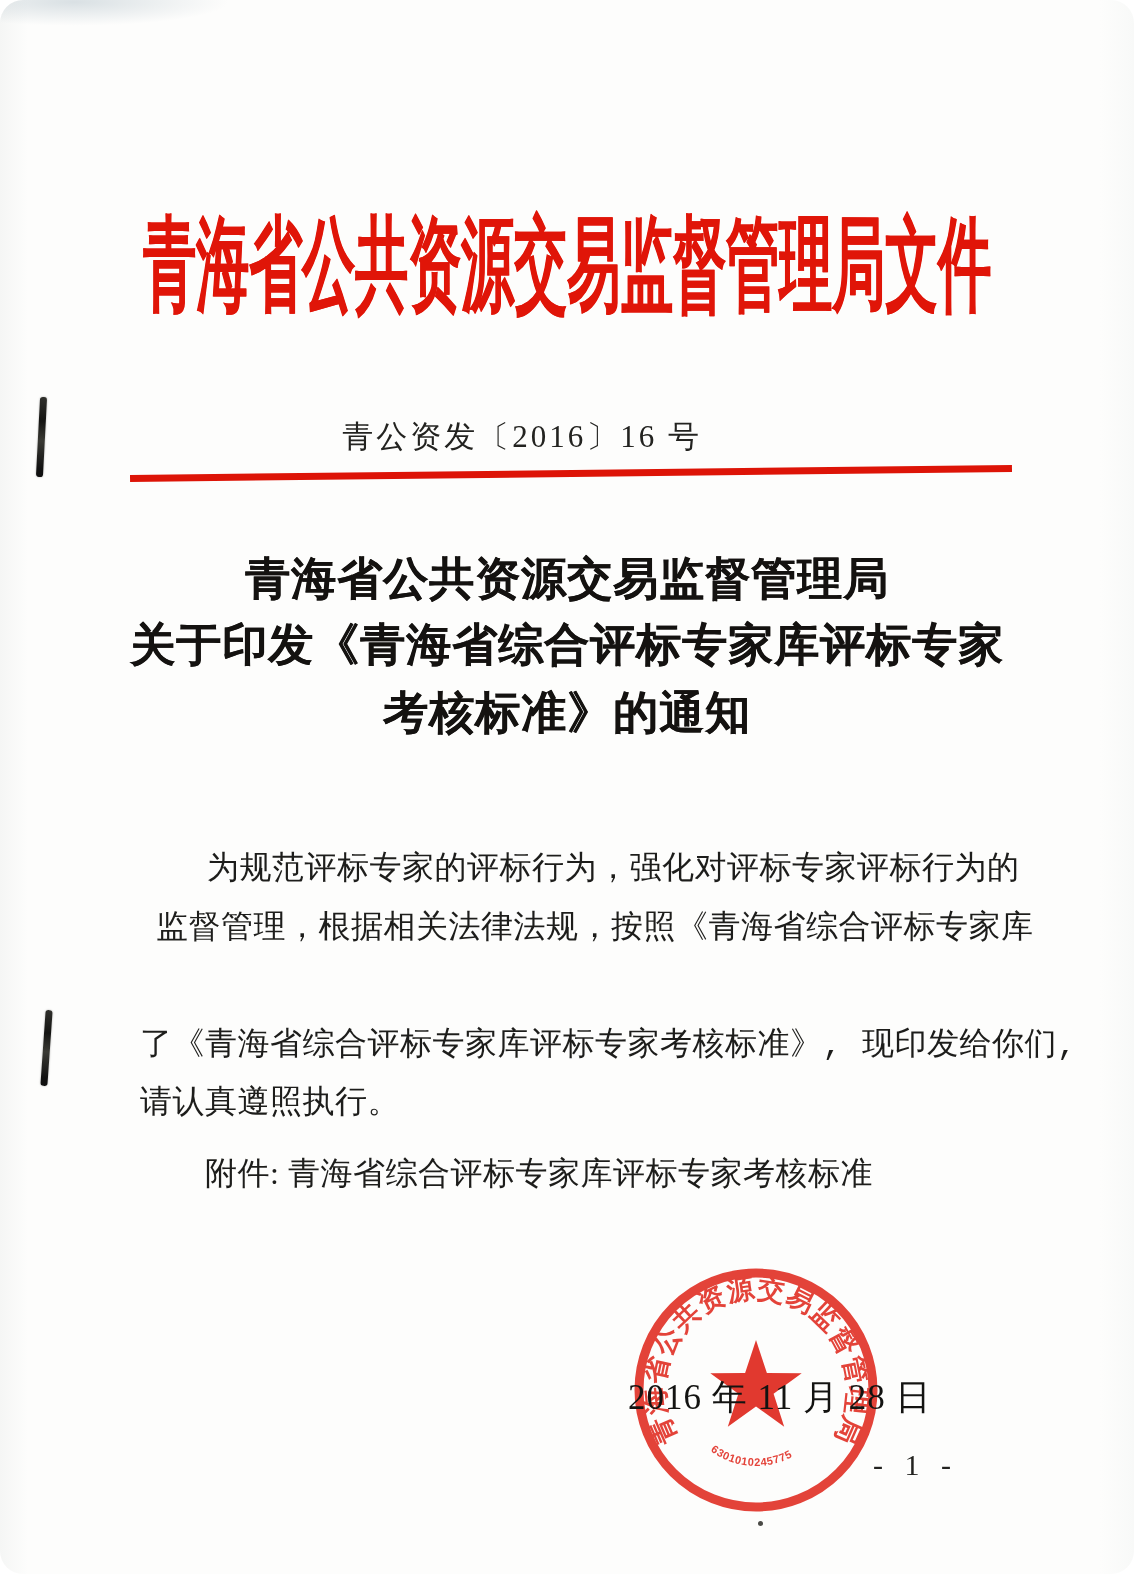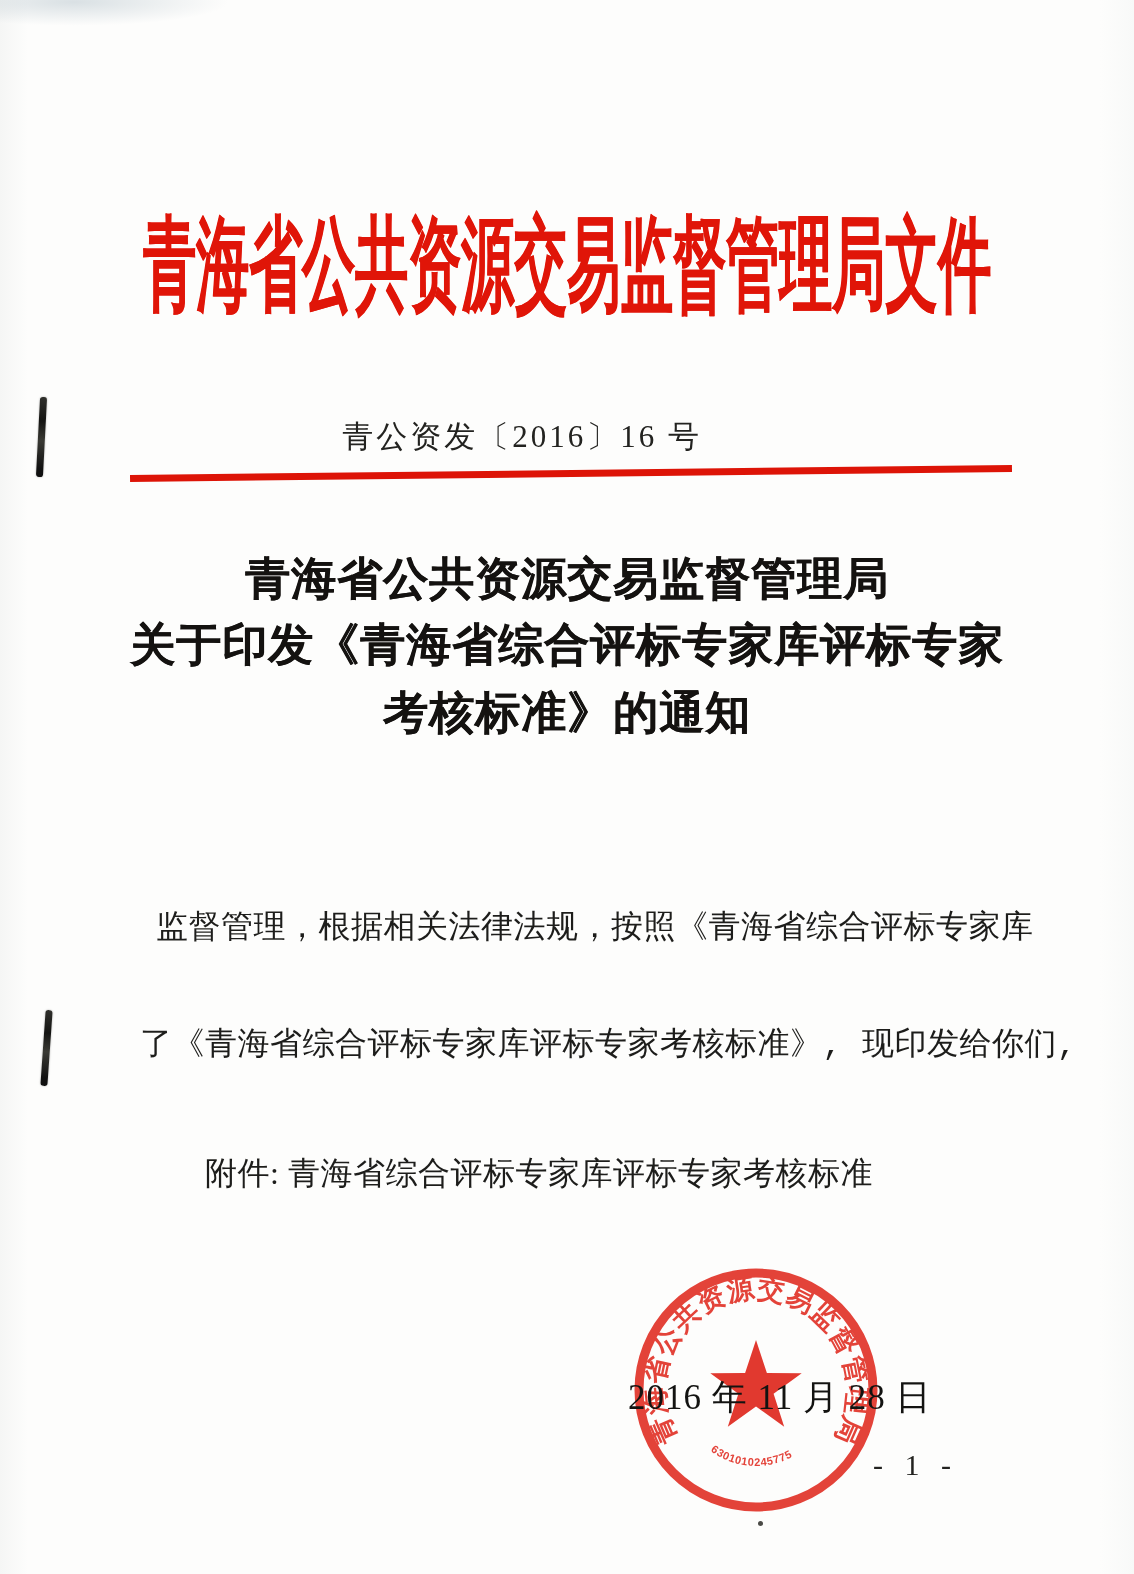--- a/index.html
+++ b/index.html
@@ -5,20 +5,21 @@
   html, body { margin: 0; padding: 0; background: #ffffff; }
   .page {
     position: relative;
     width: 1134px;
     height: 1574px;
     margin: 0 auto;
     overflow: hidden;
     background: linear-gradient(90deg, #f5f6f5 0%, #fdfdfc 2.5%, #fdfdfc 97%, #f8f9f8 100%);
     font-family: "Liberation Serif", "DejaVu Serif", serif;
     color: #1d1d1b;
+    border-radius: 23px;
   }
   .smudge {
     position: absolute; left: -30px; top: -14px; width: 260px; height: 40px;
     background: radial-gradient(ellipse at 40% 40%, rgba(150,170,182,0.35), rgba(150,170,182,0.0) 70%);
     pointer-events: none;
   }
   .staple {
     position: absolute;
     width: 7px;
     border-radius: 3px;
@@ -123,22 +124,24 @@
   </div>
 
   <div class="doc-number">青公资发〔2016〕16 号</div>
 
   <div class="red-rule"></div>
 
   <div class="doc-title title-1">青海省公共资源交易监督管理局</div>
   <div class="doc-title title-3">考核标准》的通知</div>
   <div class="doc-title title-2">关于印发《青海省综合评标专家库评标专家</div>
 
+  <div class="body-line pline-0">为规范评标专家的评标行为，强化对评标专家评标行为的</div>
   <div class="body-line pline-1">监督管理，根据相关法律法规，按照《青海省综合评标专家库</div>
   <div class="body-line pline-3">了《青海省综合评标专家库评标专家考核标准》, 现印发给你们,</div>
+  <div class="body-line pline-4">请认真遵照执行。</div>
 
   <div class="body-line attachment">附件: 青海省综合评标专家库评标专家考核标准</div>
 
   <svg class="seal" viewBox="0 0 256 256" xmlns="http://www.w3.org/2000/svg">
     <defs>
       <path id="sealArcTop" d="M 50 176.8 A 92 92 0 1 1 206 176.8" fill="none"></path>
       <path id="sealArcBottom" d="M 82.4 188.8 A 76 76 0 0 0 173.6 188.8" fill="none"></path>
     </defs>
     <circle cx="128" cy="128" r="117" fill="none" stroke="#e2352b" stroke-width="9"></circle>
     <polygon points="128,78 138.9,111 173.7,111.2 145.6,131.7 156.2,164.8 128,144.5 99.8,164.8 110.4,131.7 82.3,111.2 117.1,111" fill="#df2b20"></polygon>

